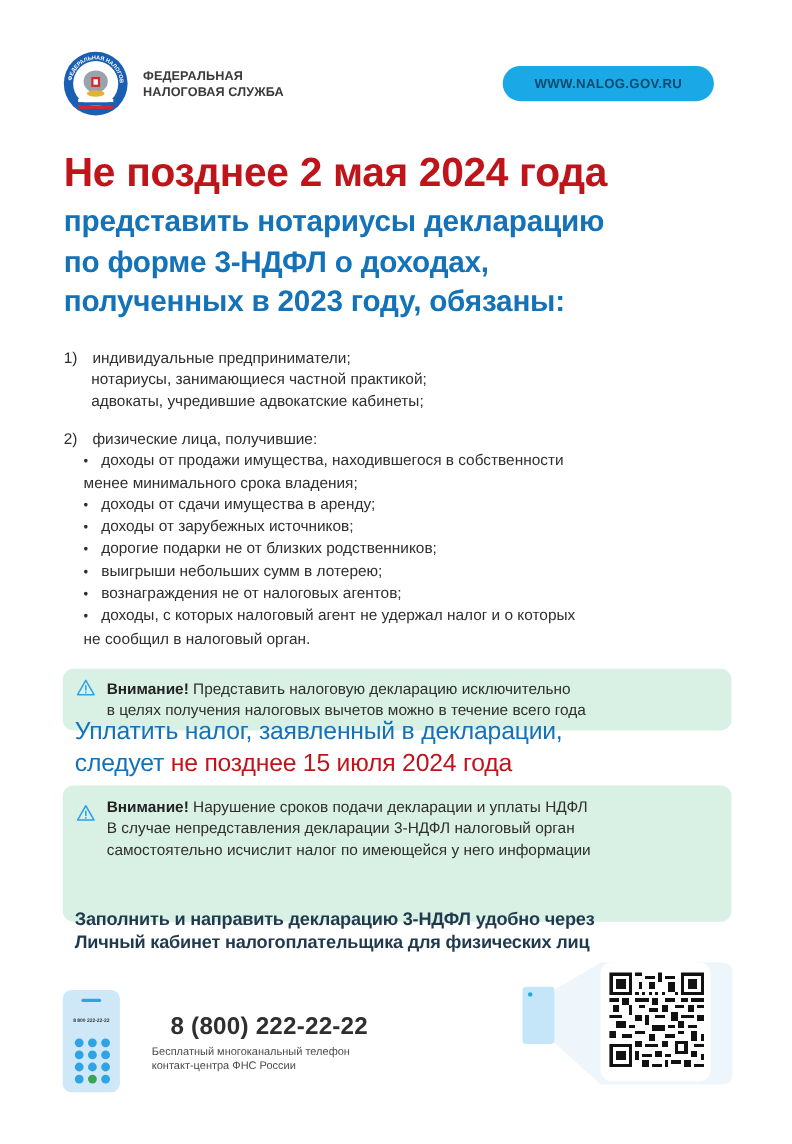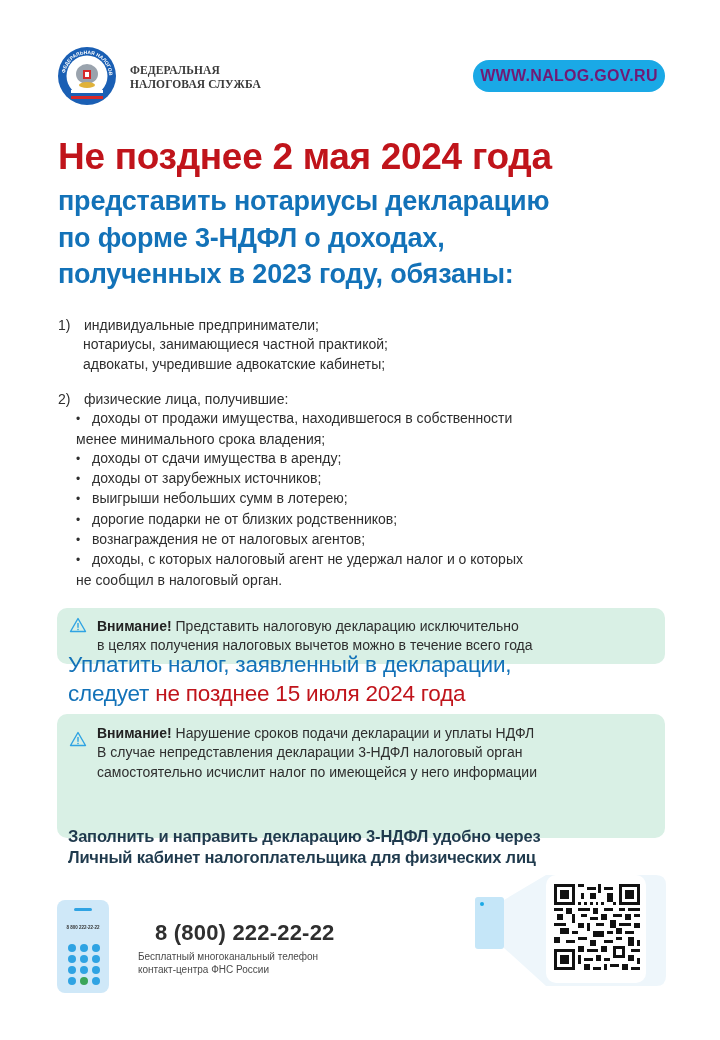--- a/index.html
+++ b/index.html
@@ -1,22 +1,22 @@
 <!DOCTYPE html>
 <html><head>
 <meta charset="utf-8">
 <style>
   * { box-sizing: border-box; margin: 0; padding: 0; }
   html, body { width: 720px; height: 1040px; background: #ffffff; overflow: hidden; }
   body { font-family: "Liberation Sans", "DejaVu Sans", sans-serif; color: #2b2b2b; position: relative; }
 
   .header { position: absolute; left: 57px; top: 44px; width: 608px; height: 68px; }
   .logo { position: absolute; left: 0; top: 2px; width: 60px; height: 60px; }
-  .org-name { position: absolute; left: 73px; top: 19px; font-size: 11.5px; font-weight: bold; line-height: 14px; color: #3a3a3a; letter-spacing: 0.1px; font-family: Liberation Serif, serif; }
-  .site-btn { position: absolute; right: 0; top: 16px; width: 192px; height: 32px; border-radius: 16px; background: #1aa9e6; color: #701a75; font-size: 16px; font-weight: bold; display: flex; align-items: center; justify-content: center; letter-spacing: 0.3px; text-decoration: none; }
+  .org-name { position: absolute; left: 73px; top: 19px; font-size: 11.5px; font-weight: bold; line-height: 14px; color: #3a3a3a; letter-spacing: 0.1px; }
+  .site-btn { position: absolute; right: 16px; top: 16px; width: 192px; height: 32px; border-radius: 16px; background: #1aa9e6; color: #0c4a6e; font-size: 12px; font-weight: bold; display: flex; align-items: center; justify-content: center; letter-spacing: 0.3px; text-decoration: none; }
 
   .title-red { position: absolute; left: 58px; top: 134px; font-size: 37px; font-weight: bold; color: #c0141b; letter-spacing: -0.3px; line-height: 46px; white-space: nowrap; }
   .title-blue { position: absolute; left: 58px; top: 183px; font-size: 27px; font-weight: bold; color: #1372b8; line-height: 36.5px; white-space: nowrap; letter-spacing: -0.2px; }
 
   .list { position: absolute; left: 58px; font-size: 14px; line-height: 19.3px; color: #2e2e2e; }
   .list1 { top: 316px; }
   .list2 { top: 390px; }
   .num { display: inline-block; width: 26px; }
   .indent { padding-left: 25px; }
   .bullet-line { padding-left: 18px; }
@@ -89,22 +89,22 @@
   <div class="indent">нотариусы, занимающиеся частной практикой;</div>
   <div class="indent">адвокаты, учредившие адвокатские кабинеты;</div>
 </div>
 
 <div class="list list2">
   <div><span class="num">2)</span><span>физические лица, получившие:</span></div>
   <div class="bullet-line"><span class="bullet">•</span><span>доходы от продажи имущества, находившегося в собственности</span></div>
   <div class="bl-cont">менее минимального срока владения;</div>
   <div class="bullet-line"><span class="bullet">•</span><span>доходы от сдачи имущества в аренду;</span></div>
   <div class="bullet-line"><span class="bullet">•</span><span>доходы от зарубежных источников;</span></div>
+  <div class="bullet-line"><span class="bullet">•</span><span>дорогие подарки не от близких родственников;</span></div>
   <div class="bullet-line"><span class="bullet">•</span><span>выигрыши небольших сумм в лотерею;</span></div>
-  <div class="bullet-line"><span class="bullet">•</span><span>дорогие подарки не от близких родственников;</span></div>
   <div class="bullet-line"><span class="bullet">•</span><span>вознаграждения не от налоговых агентов;</span></div>
   <div class="bullet-line"><span class="bullet">•</span><span>доходы, с которых налоговый агент не удержал налог и о которых</span></div>
   <div class="bl-cont">не сообщил в налоговый орган.</div>
 </div>
 
 <div class="note note1">
   <svg class="warn-icon" viewBox="0 0 18 16">
     <path d="M9 1.5 L16.5 14.5 L1.5 14.5 Z" fill="none" stroke="#2fa3e3" stroke-width="1.4" stroke-linejoin="round"></path>
     <rect x="8.3" y="6" width="1.4" height="4.8" fill="#2fa3e3"></rect>
     <rect x="8.3" y="11.8" width="1.4" height="1.4" fill="#2fa3e3"></rect>

